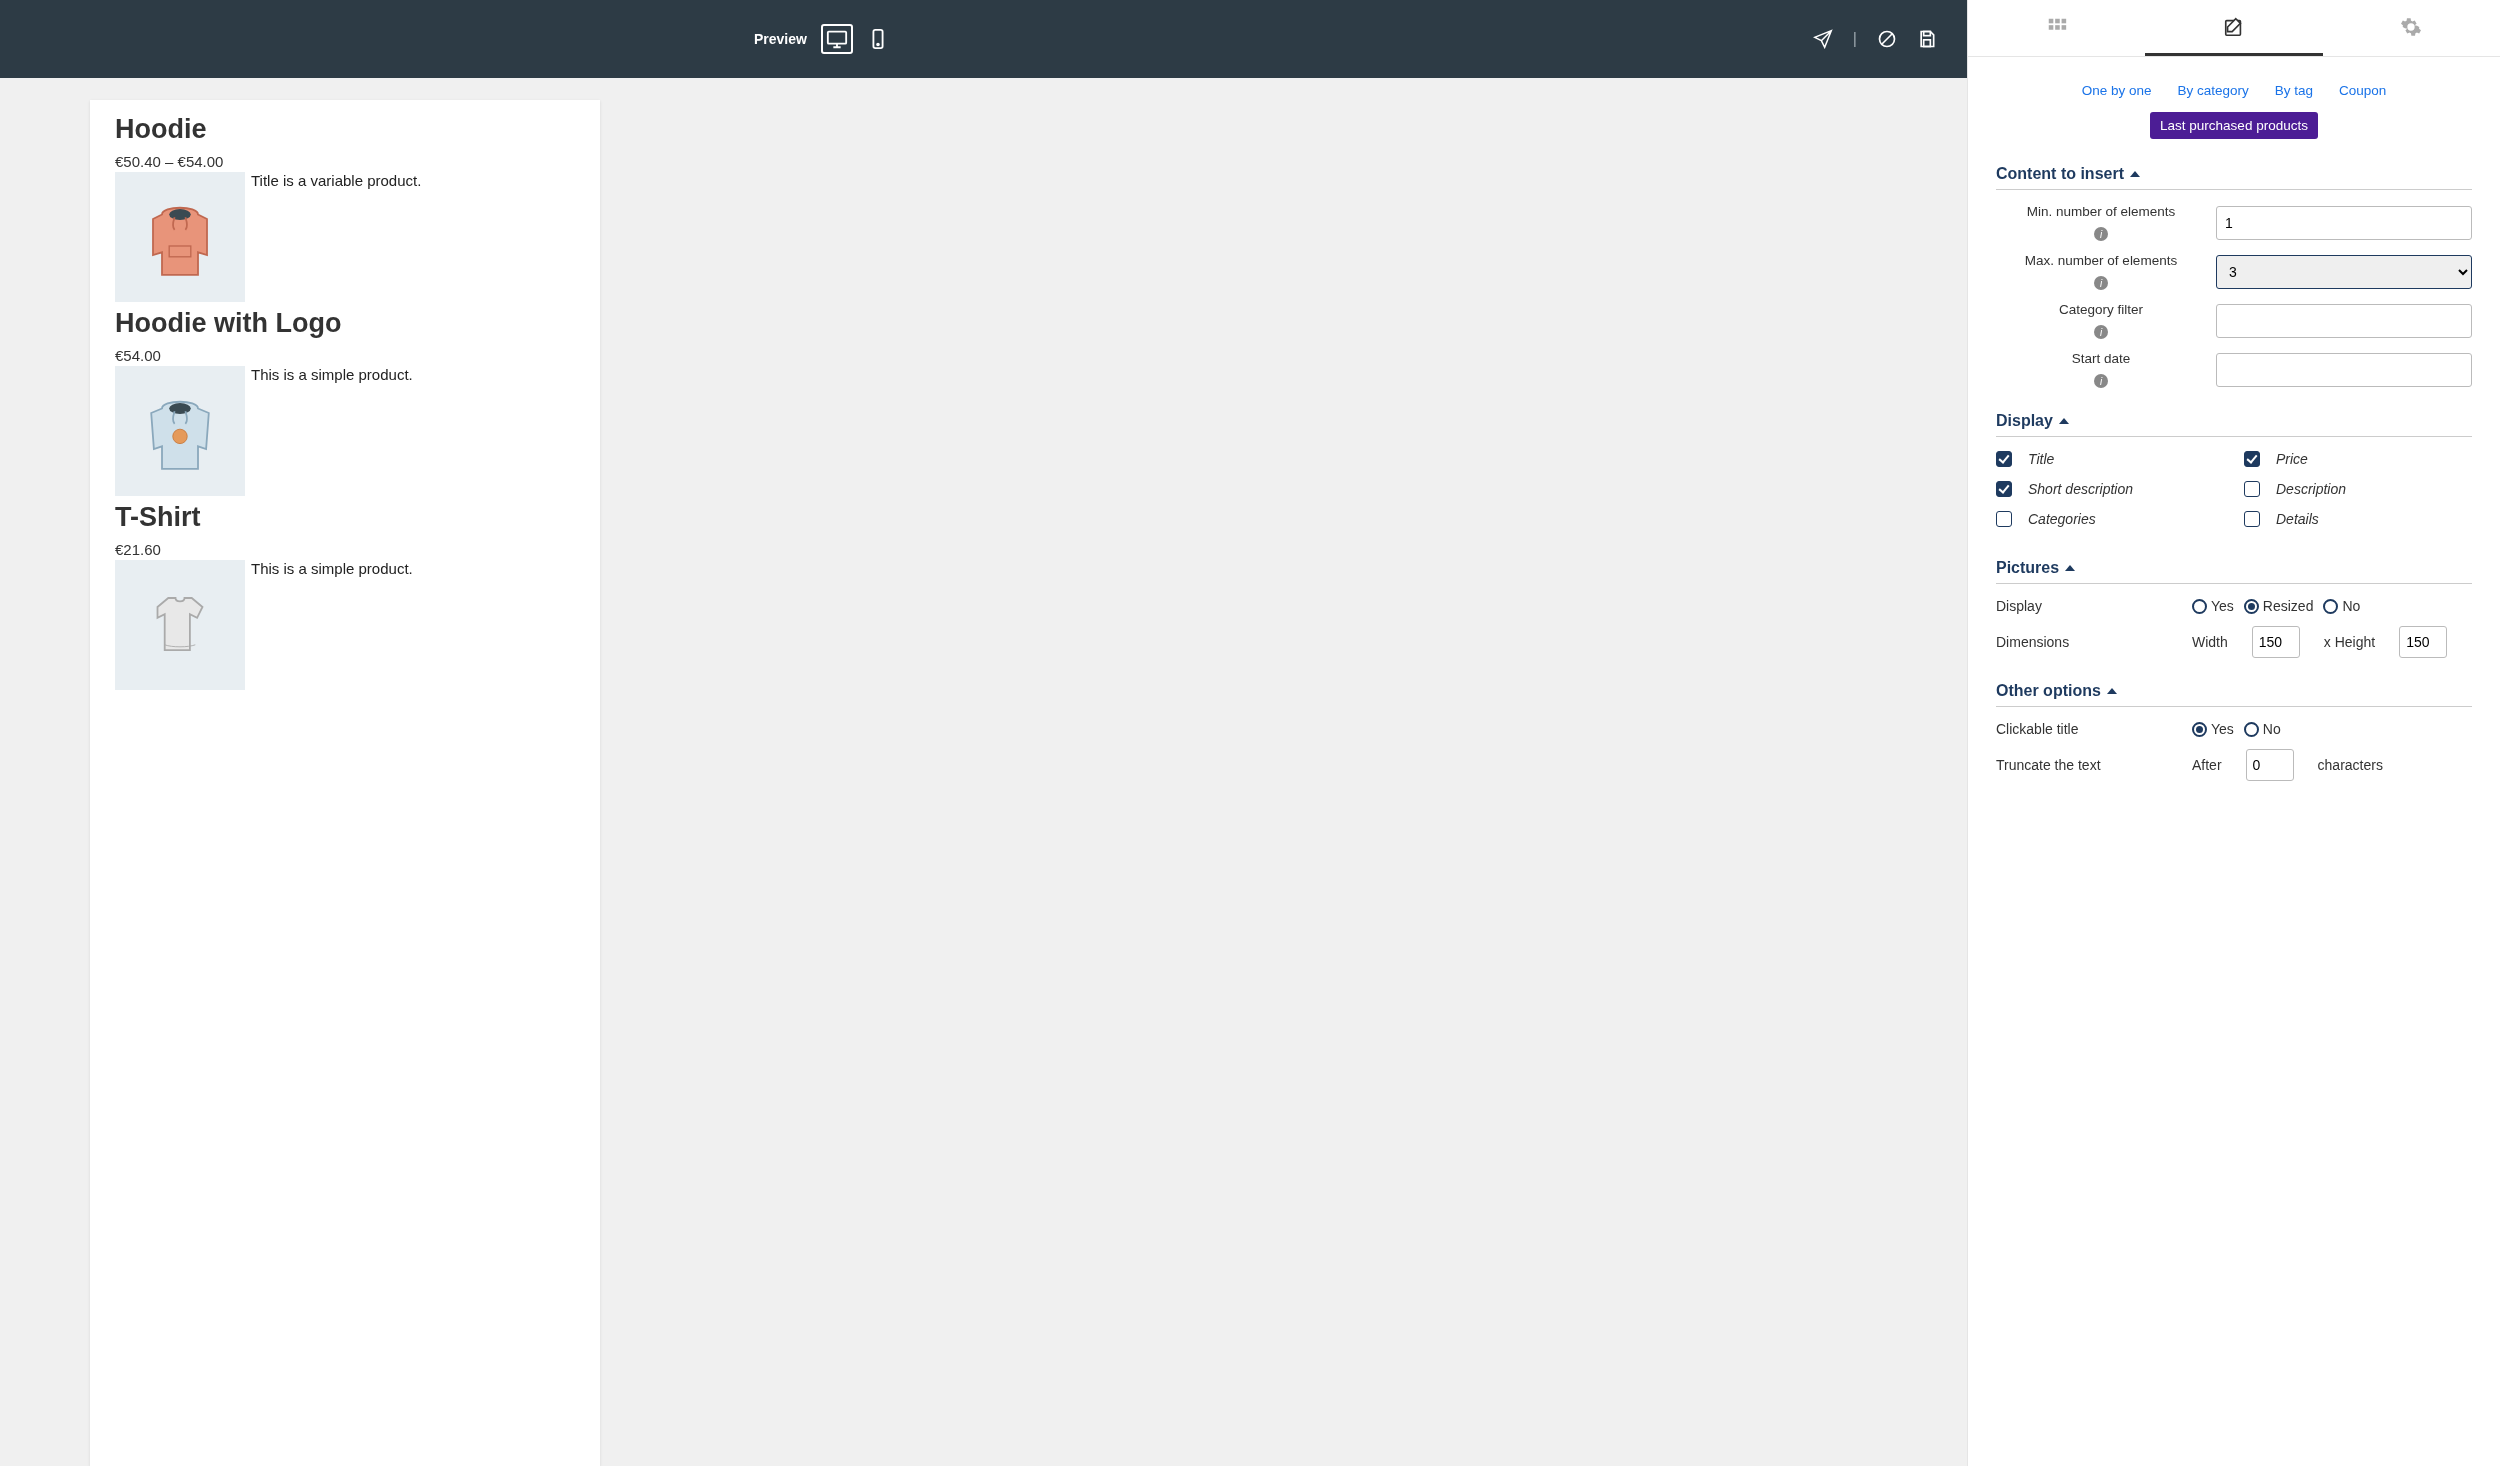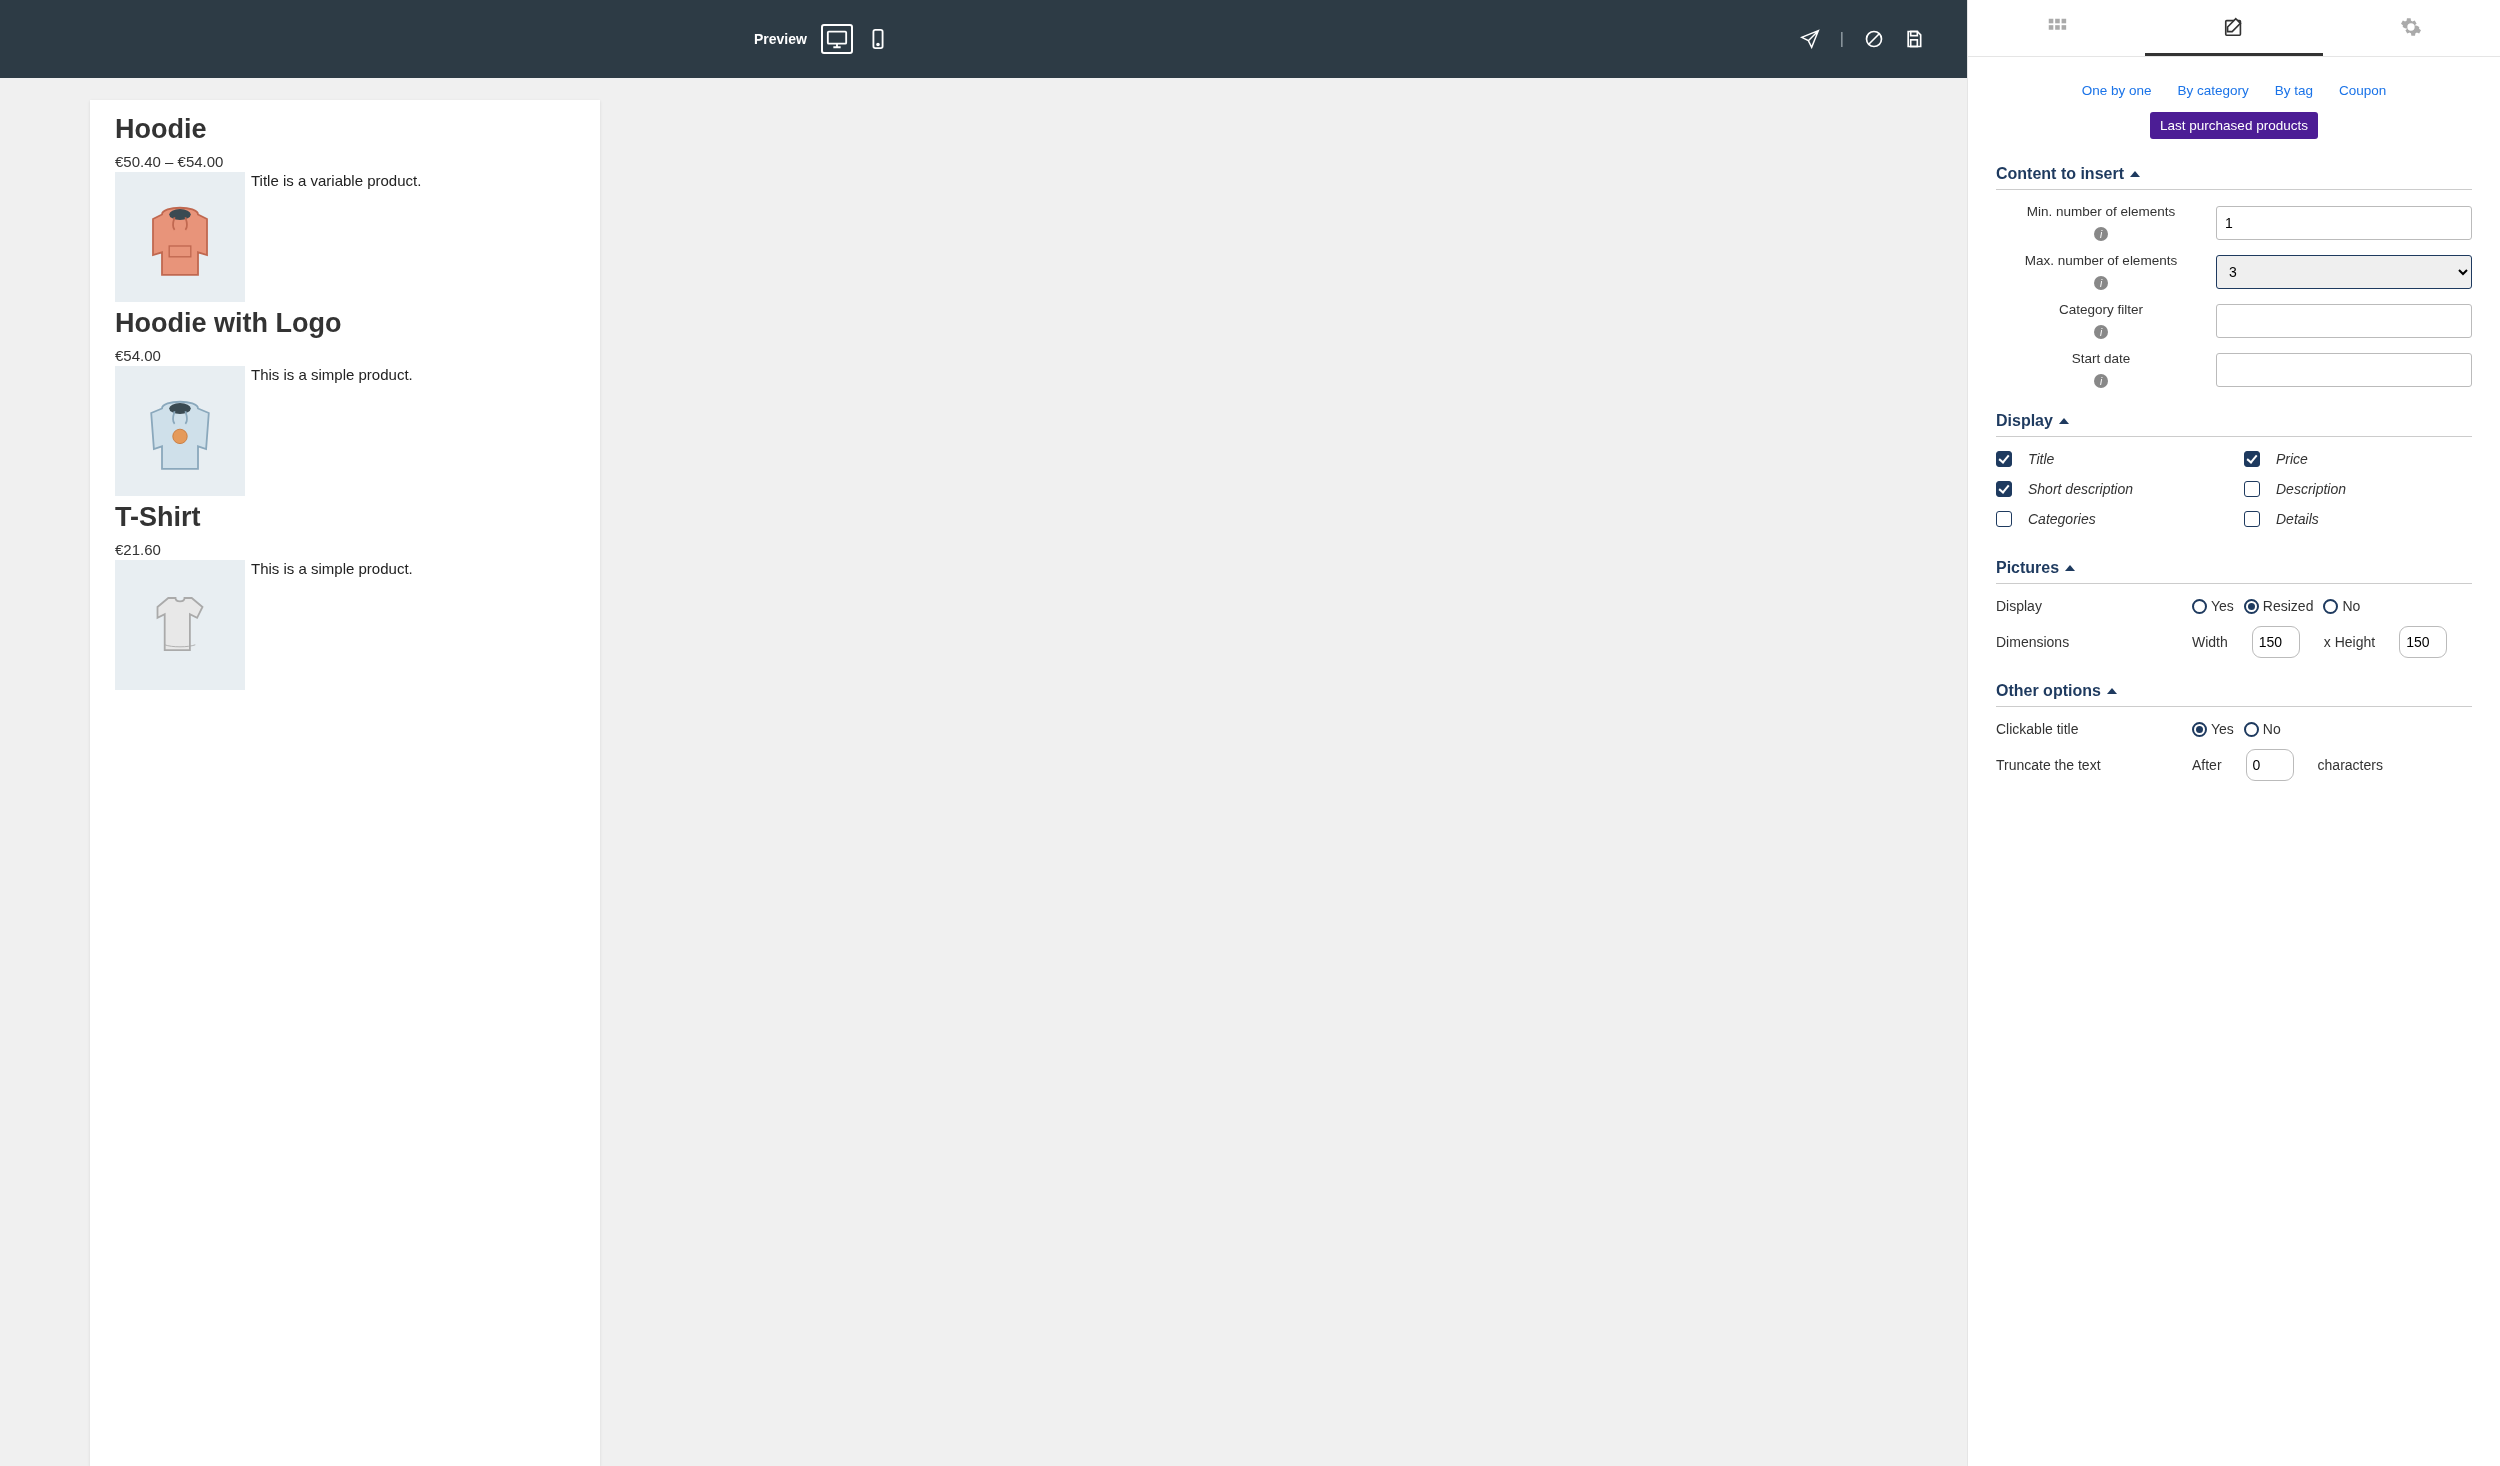--- a/index.html
+++ b/index.html
@@ -1,19 +1,19 @@
 <!DOCTYPE html>
 <html><head>
 <meta charset="utf-8">
 <style>
   * { box-sizing: border-box; margin: 0; padding: 0; }
   body { font-family: -apple-system, "Segoe UI", Helvetica, Arial, sans-serif; background: #f0f0f0; font-size: 14px; color: #333; }
   .app { display: flex; width: 100%; min-height: 100vh; }
   .left { flex: 1; display: flex; flex-direction: column; }
-  .toolbar { background: #2d3b45; height: 78px; display: flex; align-items: center; padding: 0 43px; color: #fff; }
+  .toolbar { background: #2d3b45; height: 78px; display: flex; align-items: center; padding: 0 30px; color: #fff; }
   .toolbar-left { flex: 1; display: flex; align-items: center; justify-content: center; gap: 14px; margin-left: -200px; }
   .toolbar-right { display: flex; align-items: center; gap: 20px; }
   .preview-label { font-size: 14px; font-weight: 600; }
   .icon-btn { cursor: pointer; color: #fff; display: inline-flex; }
   .dev-active { border: 2px solid #fff; border-radius: 3px; padding: 2px 3px; }
   .divider { color: #9aa5ad; font-size: 16px; }
   .preview-wrap { flex: 1; display: flex; justify-content: flex-start; padding: 22px 0 0 90px; }
   .preview-card { background: #fff; width: 510px; padding: 14px 10px 10px 25px; box-shadow: 0 1px 3px rgba(0,0,0,0.1); }
   .product { margin-bottom: 6px; }
   .product h2 { font-family: Helvetica, Arial, sans-serif; font-size: 27px; font-weight: 600; margin-bottom: 8px; }
@@ -41,21 +41,21 @@
   .cbox { width: 16px; height: 16px; border: 1.5px solid #1e3a5f; border-radius: 3px; display:inline-flex; align-items:center; justify-content:center; cursor:pointer; flex-shrink:0; }
   .cbox.checked { background: #1e3a5f; }
   .cbox.checked::after { content:""; width:4px; height:8px; border: solid #fff; border-width: 0 2px 2px 0; transform: rotate(40deg); margin-top:-2px; }
   .opt-row { display:flex; align-items:center; margin-bottom: 12px; }
   .opt-label { width: 196px; font-size: 14px; }
   .radio-set { display:flex; gap: 10px; align-items:center; flex-wrap:wrap; }
   .radio { display:inline-flex; align-items:center; gap:4px; font-size:14px; cursor:pointer; }
   .rdot { width:15px; height:15px; border:2px solid #1e3a5f; border-radius:50%; display:inline-flex; align-items:center;justify-content:center; }
   .rdot.on::after { content:""; width:7px; height:7px; background:#1e3a5f; border-radius:50%; }
   .dim-row { display:flex; align-items:center; gap:24px; font-size:14px; }
-  .dim-row input { width:48px; height:32px; border:1px solid #bbb; border-radius:9px; padding:0 6px; font-size:14px; }
+  .dim-row input { width:48px; height:32px; border:1px solid #bbb; border-radius:3px; padding:0 6px; font-size:14px; }
   .chev-up { display:inline-block; width:0;height:0;border-left:5px solid transparent;border-right:5px solid transparent;border-bottom:6px solid #1e3a5f; }
   svg { display:block; }
   .icon-btn svg { width: 22px; height: 22px; }
   .toolbar-right .icon-btn svg { width: 20px; height: 20px; }
   .nav-tab svg { width: 22px; height: 22px; }
 </style>
 </head>
 <body>
 
 <div class="app">

